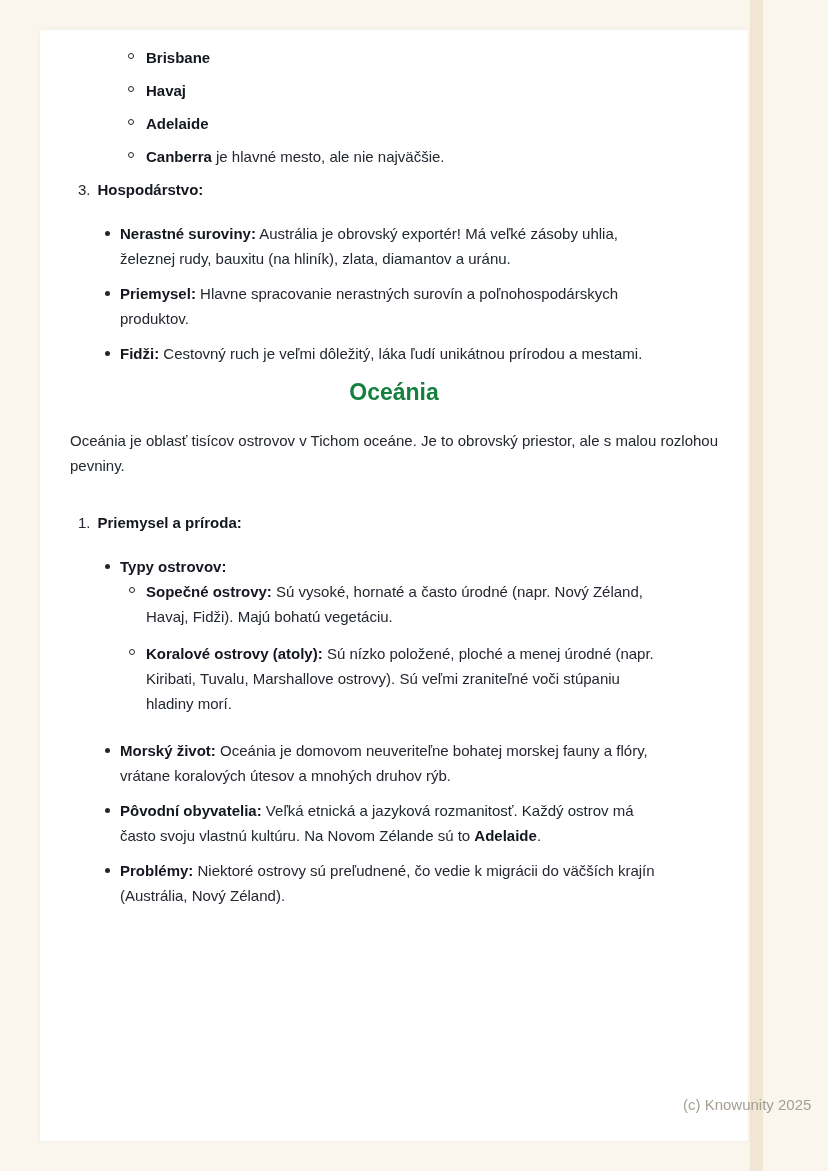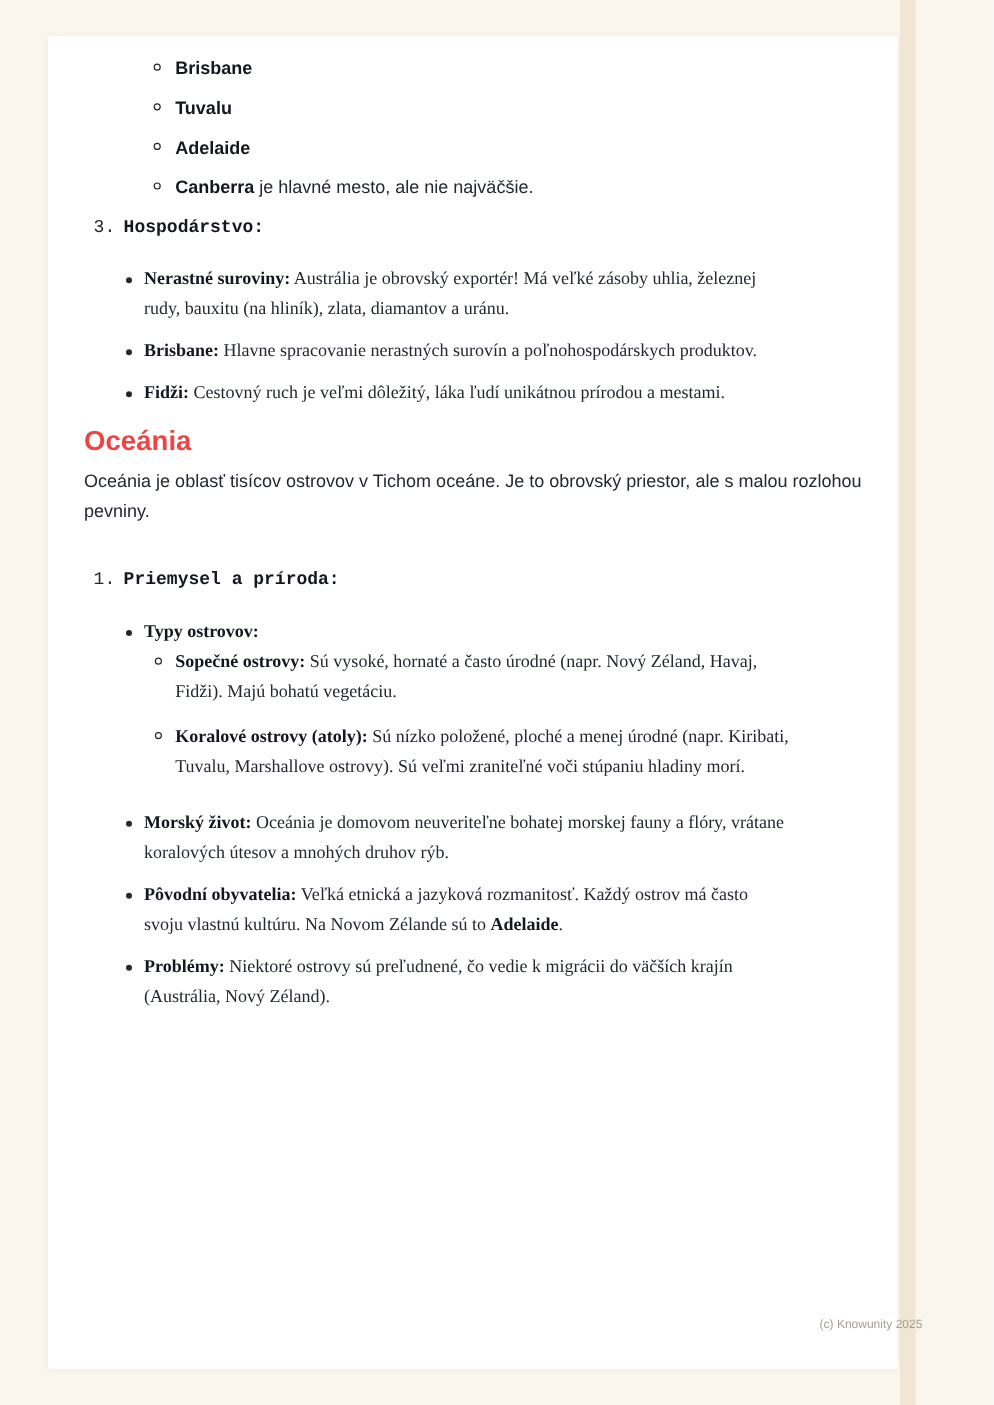--- a/index.html
+++ b/index.html
@@ -40,68 +40,69 @@
   }
   .disc-mark {
     width: 5px; height: 5px;
     background: #23272f; border-radius: 50%;
     margin-top: 10px;
   }
   .cities { padding-left: 58px; margin-bottom: 4px; }
   .cities li { margin-bottom: 8px; }
   .cities .marker { margin-right: 12px; }
 
-  .num-item { margin: 0 0 19px 8px; font-family: Liberation Mono, monospace; }
+  .num-item { margin: 0 0 19px 8px; }
   .num-item .num { margin-right: 7px; }
 
-  .disc-list { padding-left: 35px; margin-bottom: 8px; font-family: Liberation Serif, serif; }
+  .disc-list { padding-left: 35px; margin-bottom: 8px; }
   .disc-list > li { margin-bottom: 10px; }
   .disc-list .marker { margin-right: 10px; }
   .disc-list .li-text { max-width: 538px; }
 
   .sub-circle { padding-left: 9px; margin-top: 0; margin-bottom: 4px; }
   .sub-circle li { margin-bottom: 12px; }
   .sub-circle .marker { margin-right: 11px; }
   .sub-circle .li-text { max-width: 512px; }
 
   h2.oceania-heading {
     font-size: 23px; line-height: 28px;
-    color: #ef4444;
+    color: #15803d;
     font-weight: 700;
-    margin: 12px 0 8px 0;
+    margin: 12px 0 22px 0;
+    text-align: center;
   }
   p.intro {
     margin: 0 0 32px 0;
     max-width: 650px;
     text-align: justify;
   }
   .footer {
     position: absolute;
     left: 683px; top: 1098px;
-    font-size: 10px; line-height: 14px;
+    font-size: 15px; line-height: 14px;
     color: #a49e93;
     white-space: nowrap;
   }
 </style>
 </head>
 <body>
 
 <div class="scroll-strip"></div>
 
 <div class="page">
   <div class="content">
 
     <ul class="cities">
       <li>
         <span class="marker circle-mark"></span>
         <span class="li-text"><b>Brisbane</b><span></span></span>
       </li>
       <li>
         <span class="marker circle-mark"></span>
-        <span class="li-text"><b>Tuvalu</b><span></span></span>
+        <span class="li-text"><b>Havaj</b><span></span></span>
       </li>
       <li>
         <span class="marker circle-mark"></span>
         <span class="li-text"><b>Adelaide</b><span></span></span>
       </li>
       <li>
         <span class="marker circle-mark"></span>
         <span class="li-text"><b>Canberra</b><span> je hlavné mesto, ale nie najväčšie.</span></span>
       </li>
     </ul>
@@ -110,21 +111,21 @@
       <span class="num">3.</span><b>Hospodárstvo:</b>
     </div>
 
     <ul class="disc-list">
       <li>
         <span class="marker disc-mark"></span>
         <span class="li-text"><b>Nerastné suroviny:</b><span> Austrália je obrovský exportér! Má veľké zásoby uhlia, železnej rudy, bauxitu (na hliník), zlata, diamantov a uránu.</span></span>
       </li>
       <li>
         <span class="marker disc-mark"></span>
-        <span class="li-text"><b>Brisbane:</b><span> Hlavne spracovanie nerastných surovín a poľnohospodárskych produktov.</span></span>
+        <span class="li-text"><b>Priemysel:</b><span> Hlavne spracovanie nerastných surovín a poľnohospodárskych produktov.</span></span>
       </li>
       <li>
         <span class="marker disc-mark"></span>
         <span class="li-text"><b>Fidži:</b><span> Cestovný ruch je veľmi dôležitý, láka ľudí unikátnou prírodou a mestami.</span></span>
       </li>
     </ul>
 
     <h2 class="oceania-heading">Oceánia</h2>
 
     <p class="intro">Oceánia je oblasť tisícov ostrovov v Tichom oceáne. Je to obrovský priestor, ale s malou rozlohou pevniny.</p>

